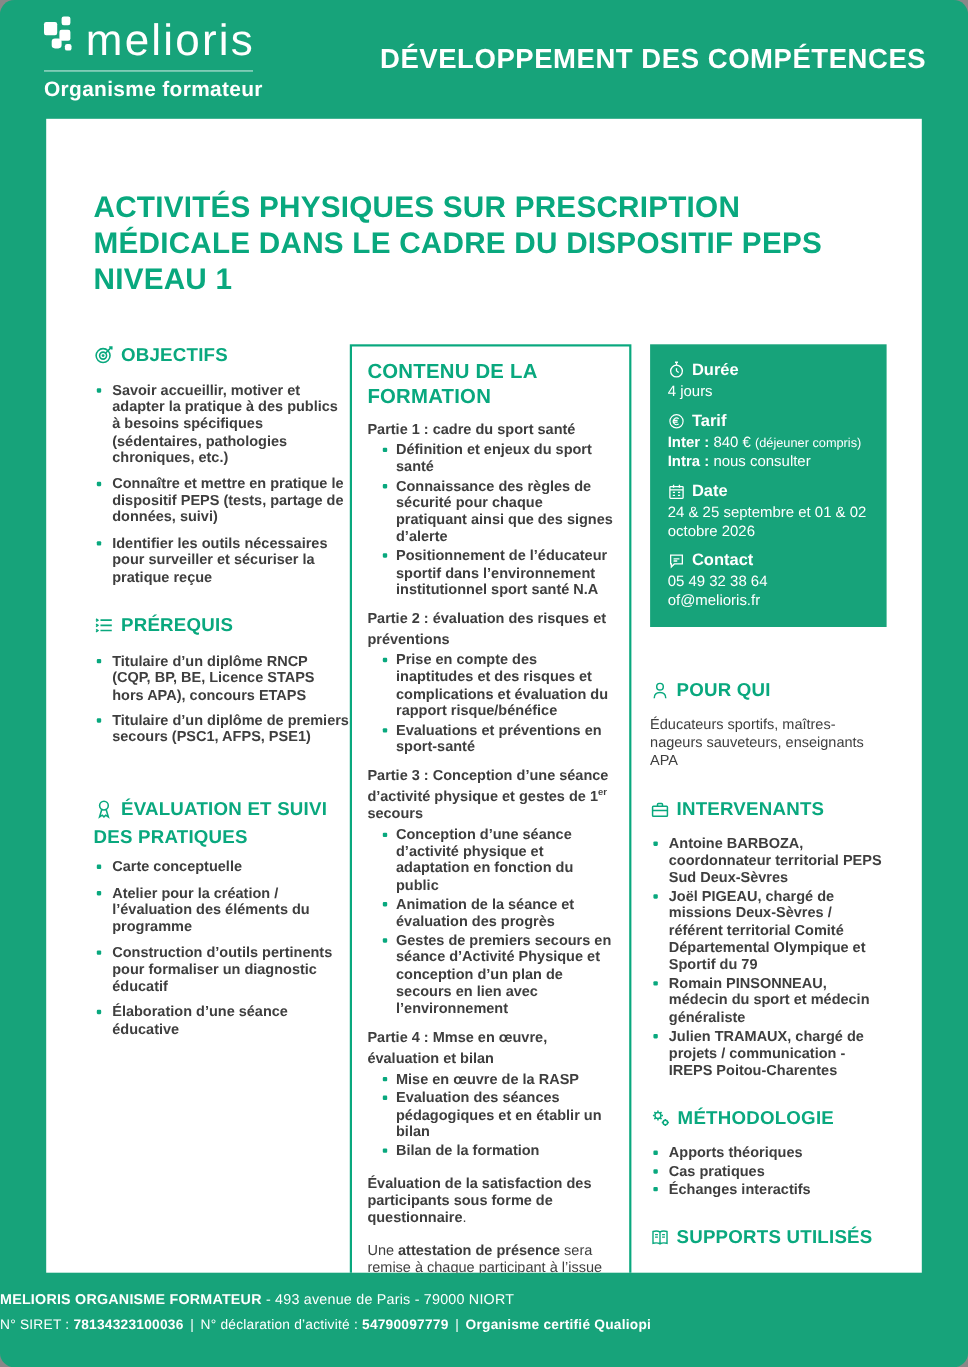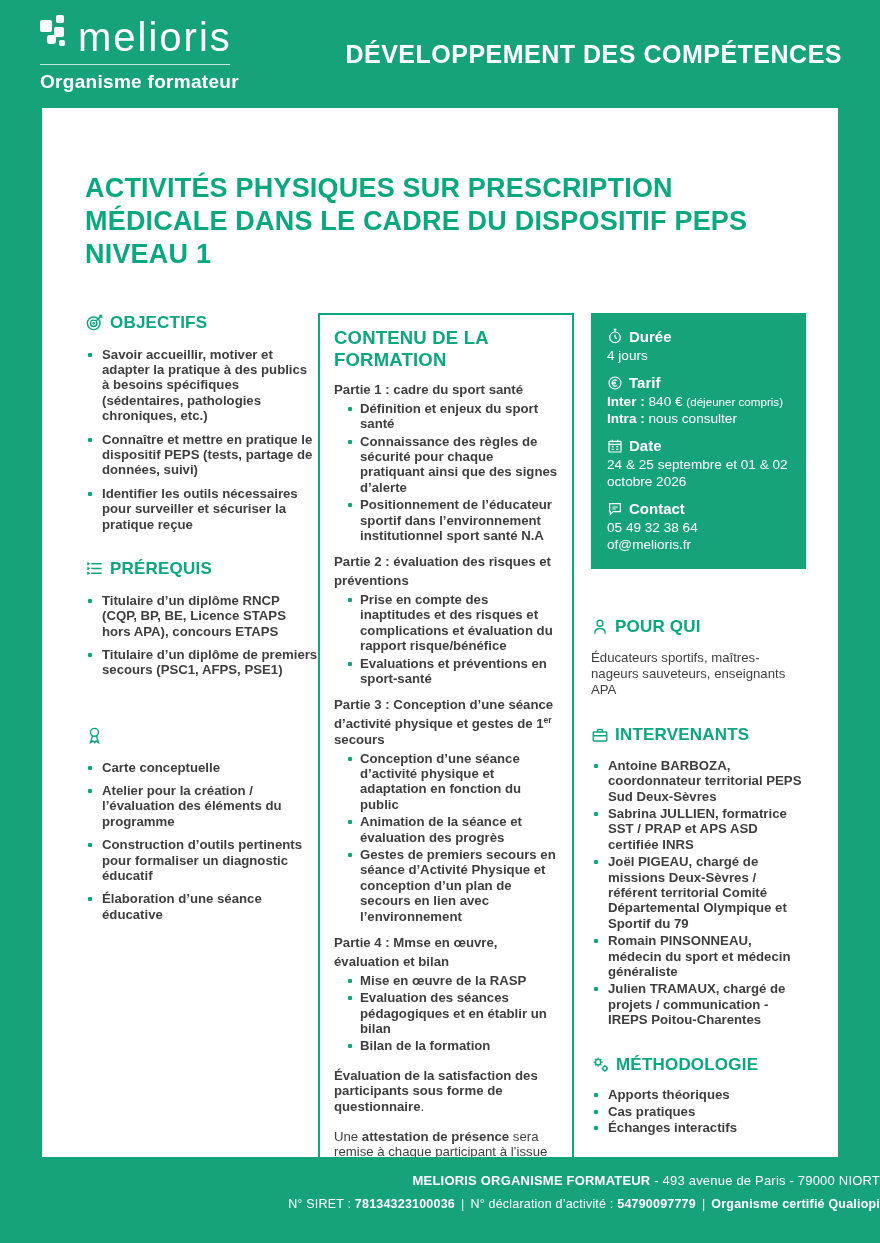--- a/index.html
+++ b/index.html
@@ -3,21 +3,21 @@
 <meta charset="utf-8">
 <style>
   :root{
     --bg:#17a37a;
     --accent:#09a87e;
     --ink:#3e3e3e;
   }
   *{margin:0;padding:0;box-sizing:border-box;}
   html,body{background:#888;}
   body{font-family:"Liberation Sans", sans-serif;}
-  .page{position:relative;width:880px;height:1243px;background:var(--bg);overflow:hidden;margin:0 auto;}
+  .page{position:relative;width:880px;height:1243px;background:var(--bg);overflow:hidden;margin:0 auto;border-radius:13px;}
 
   
   .header{position:absolute;top:0;left:0;right:0;height:108px;display:flex;align-items:center;justify-content:space-between;padding:0 38px 0 40px;color:#fff;}
   .logo{display:flex;flex-direction:column;}
   .logo-row{display:flex;align-items:flex-end;gap:8px;}
   .logo-icon{position:relative;width:30px;height:42px;flex:none;}
   .logo-icon i{position:absolute;background:#fff;border-radius:2px;display:block;}
   .logo-icon .s1{left:0;top:5px;width:12px;height:12px;}
   .logo-icon .s2{left:16px;top:0;width:8px;height:8px;}
   .logo-icon .s3{left:14px;top:12px;width:10px;height:10px;}
@@ -65,21 +65,21 @@
   .infobox p{font-size:13.6px;line-height:16.5px;margin-top:3px;}
   .infobox .lbl{font-weight:700;}
   .infobox small{font-size:11.6px;}
 
   .col-right h2.sec{margin-bottom:8px;}
   .pq-text{font-size:13.2px;line-height:16px;color:var(--ink);}
   .col-right ul.blt li{margin-bottom:2px;}
   ul.blt.tight li{margin-bottom:1px;}
 
   
-  .footer{position:absolute;left:0;right:0;bottom:0;height:102px;color:#fff;display:flex;flex-direction:column;align-items:flex-end;justify-content:center;gap:9px;}
+  .footer{position:absolute;left:0;right:0;bottom:0;height:102px;color:#fff;display:flex;flex-direction:column;align-items:flex-start;justify-content:center;gap:9px;}
   .footer p{font-size:13px;letter-spacing:.2px;}
   .footer .f2{font-size:12.5px;}
   .footer b{font-weight:700;}
   .footer .sep{padding:0 6px;}
 
   .icn{display:inline-block;}
   svg{display:block;}
   h2.sec svg{display:inline;}
 </style>
 </head>
@@ -136,21 +136,21 @@
 
           <li><span>Titulaire d’un diplôme RNCP (CQP, BP, BE, Licence STAPS hors APA), concours ETAPS</span></li>
               <li><span>Titulaire d’un diplôme de premiers secours (PSC1, AFPS, PSE1)</span></li>
             </ul>
         </section>
 
         <section class="sec-gap2">
           <h2 class="sec"><span class="icn"><svg width="19" height="19" viewBox="0 0 24 24" fill="none" stroke="#09a87e" stroke-width="1.8">
                   <circle cx="12" cy="8" r="5"></circle>
                   <path d="M9.5 12.5 L7 21 l3-2 2 2 2-2 3 2 -2.5-8.5"></path>
-                </svg></span></h2>
+                </svg></span><span>ÉVALUATION ET SUIVI DES PRATIQUES</span></h2>
           <ul class="blt">
 
           <li><span>Carte conceptuelle</span></li>
               <li><span>Atelier pour la création / l’évaluation des éléments du programme</span></li>
               <li><span>Construction d’outils pertinents pour formaliser un diagnostic éducatif</span></li>
               <li><span>Élaboration d’une séance éducative</span></li>
             </ul>
         </section>
       </div>
 
@@ -260,21 +260,20 @@
         </section>
 
         <section class="sec-gap1">
           <h2 class="sec"><span class="icn"><svg width="18" height="18" viewBox="0 0 24 24" fill="none" stroke="#09a87e" stroke-width="1.8">
                   <rect x="3" y="8" width="18" height="12" rx="1"></rect>
                   <path d="M9 8 V5.5 a1 1 0 0 1 1-1 h4 a1 1 0 0 1 1 1 V8 M3 13 h18"></path>
                 </svg></span><span>INTERVENANTS</span></h2>
           <ul class="blt">
 
           <li><span>Antoine BARBOZA, coordonnateur territorial PEPS Sud Deux-Sèvres</span></li>
-              <li><span>Sabrina JULLIEN, formatrice SST / PRAP et APS ASD certifiée INRS</span></li>
               <li><span>Joël PIGEAU, chargé de missions Deux-Sèvres / référent territorial Comité Départemental Olympique et Sportif du 79</span></li>
               <li><span>Romain PINSONNEAU, médecin du sport et médecin généraliste</span></li>
               <li><span>Julien TRAMAUX, chargé de projets / communication - IREPS Poitou-Charentes</span></li>
             </ul>
         </section>
 
         <section class="sec-gap1">
           <h2 class="sec"><span class="icn"><svg width="19" height="19" viewBox="0 0 24 24" fill="none" stroke="#09a87e" stroke-width="1.7">
                   <circle cx="9" cy="9" r="3.4"></circle>
                   <path d="M9 3.2 v2 M9 12.8 v2 M3.2 9 h2 M12.8 9 h2 M4.9 4.9 l1.4 1.4 M11.7 11.7 l1.4 1.4 M13.1 4.9 l-1.4 1.4 M6.3 11.7 l-1.4 1.4"></path>

